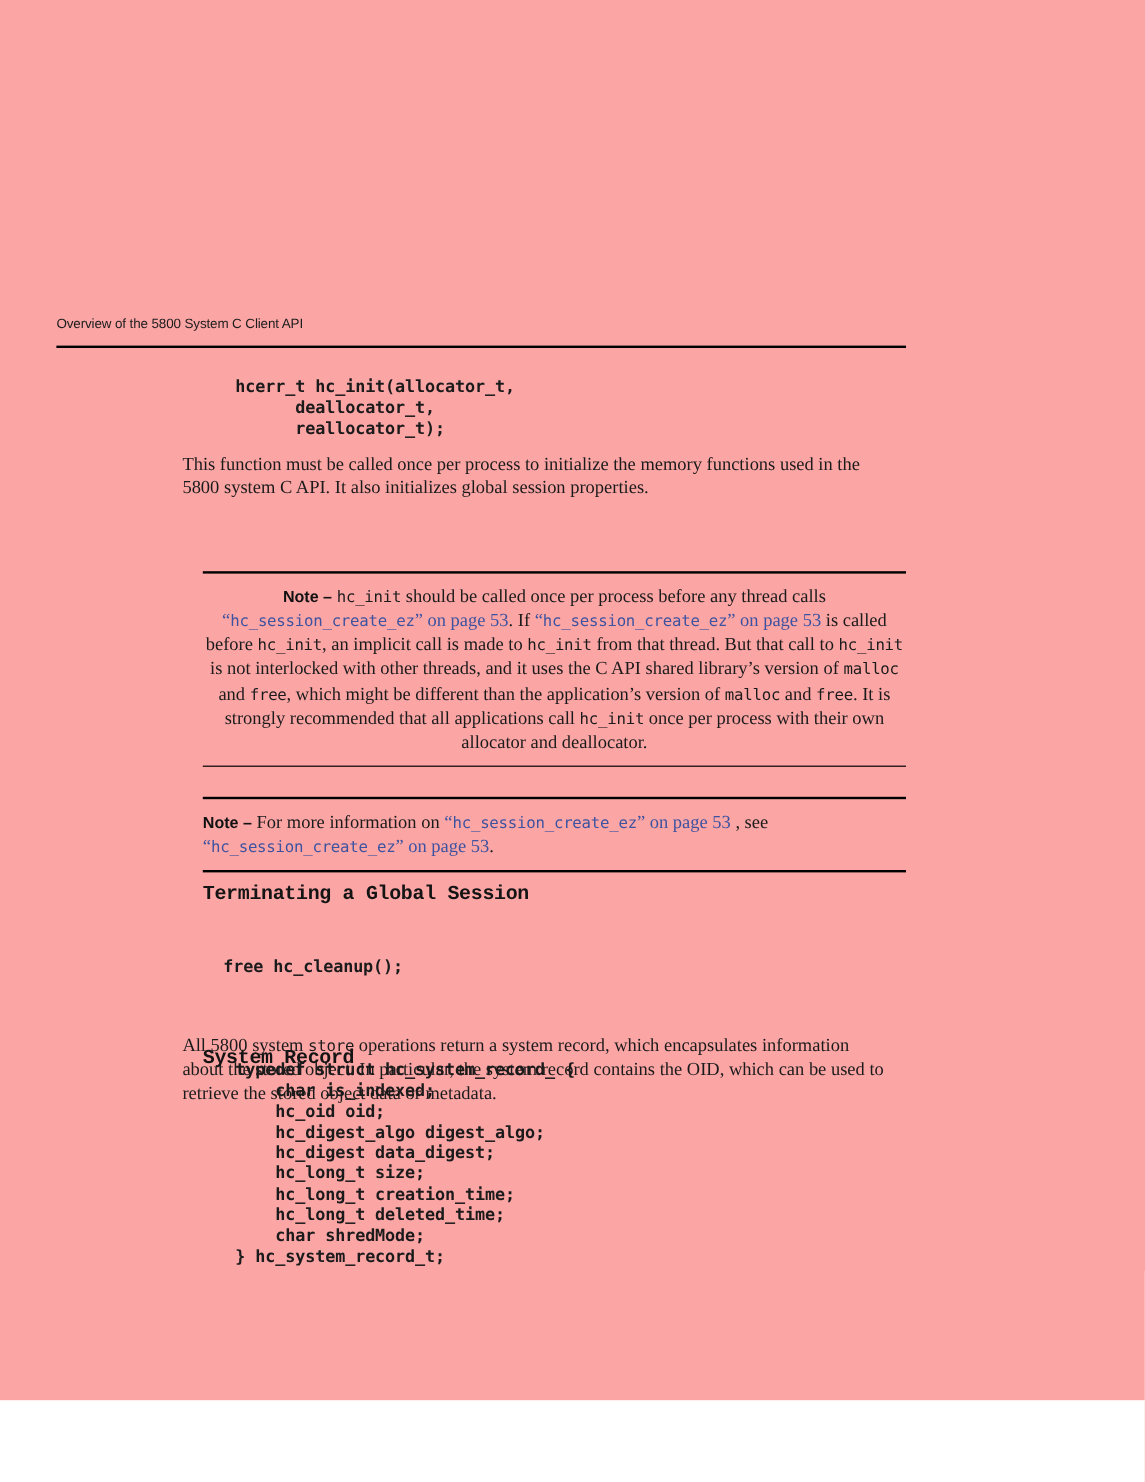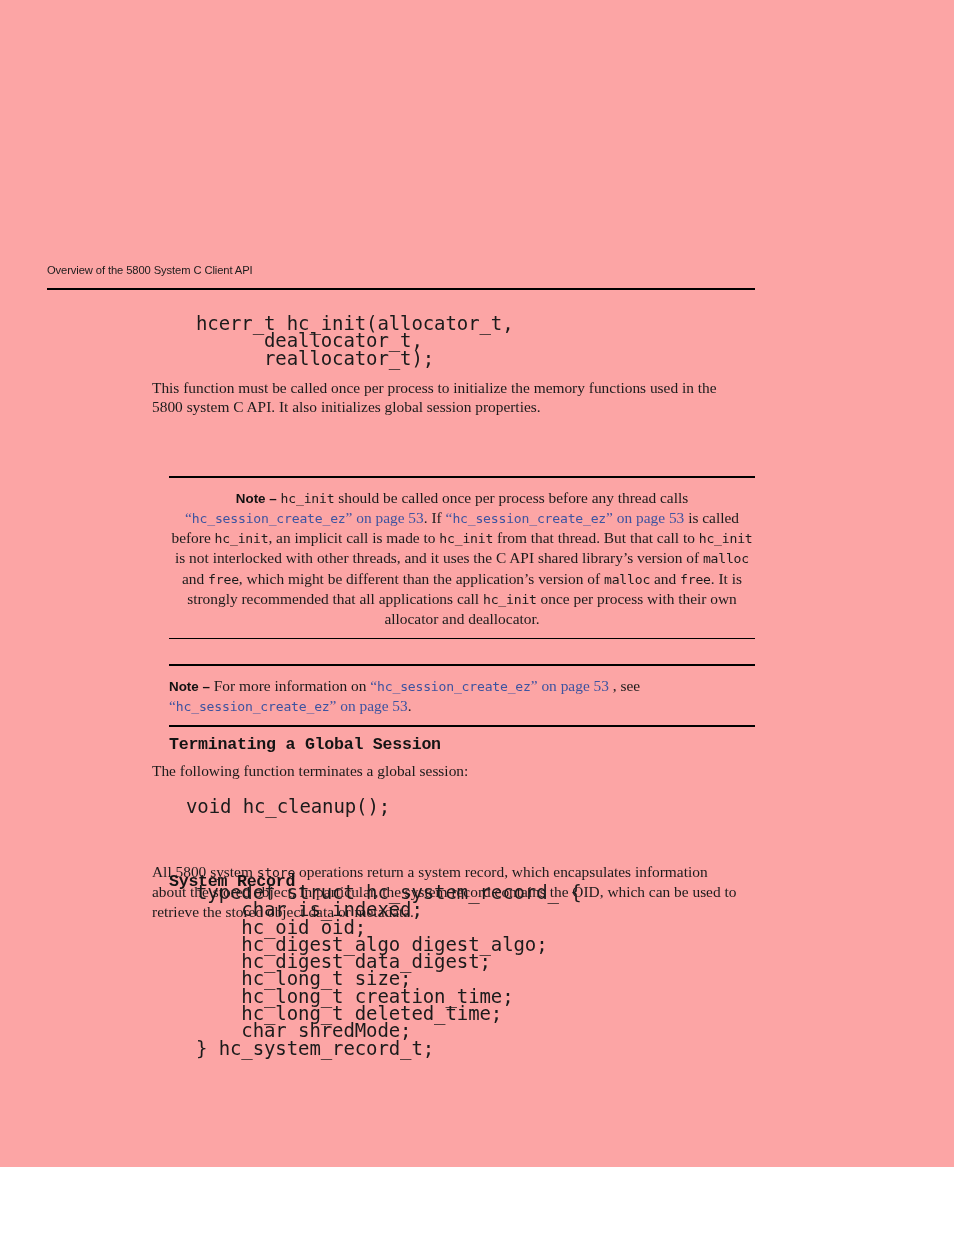--- a/index.html
+++ b/index.html
@@ -50,27 +50,28 @@
   code, .mono {
     font-family: "DejaVu Sans Mono", monospace;
     font-size: 13.1px;
     color: #1b1b1b;
     letter-spacing: -0.2px;
   }
 
   
   pre.code {
     font-family: "DejaVu Sans Mono", monospace;
-    font-size: 19px;
+    font-size: 14px;
     line-height: 17.3px;
     color: #1b1b1b;
     margin: 0;
     padding: 0;
     white-space: pre;
     letter-spacing: -0.1px;
+    font-weight: bold;
   }
   .code-block-1 { position: absolute; left: 196px; top: 315px; }
   .code-block-2 { position: absolute; left: 186px; top: 798px; }
   .code-block-3 { position: absolute; left: 196px; top: 884px; }
 
   
   .note {
     position: absolute;
     left: 169px;
     width: 586px;
@@ -178,25 +179,22 @@
   </div>
 
   <div class="note note-2">
     <div class="note-rule"></div>
     <div class="note-body"><span class="note-label">Note –</span><span> For more information on </span><a class="xref" href="#"><span>“</span><code class="mono">hc_session_create_ez</code><span>” on page 53</span></a><span> , see </span><a class="xref" href="#"><span>“</span><code class="mono">hc_session_create_ez</code><span>” on page 53</span></a><span>.</span></div>
     <div class="note-rule"></div>
   </div>
 
   <h2 class="section-heading heading-1">Terminating a Global Session</h2>
 
-  <div class="body-block after-h1">
-    <p class="para">The following function terminates a global session:</p>
-  </div>
-
-  <pre class="code code-block-2">void hc_cleanup();</pre>
+
+  <pre class="code code-block-2">free hc_cleanup();</pre>
 
   <h2 class="section-heading heading-2">System Record</h2>
 
   <div class="body-block after-h2">
     <p class="para"><span>All 5800 system </span><code class="mono">store</code><span> operations return a system record, which encapsulates information about the stored object. In particular, the system record contains the OID, which can be used to retrieve the stored object data or metadata.</span></p>
   </div>
 
   <pre class="code code-block-3">typedef struct hc_system_record_ {
     char is_indexed;
     hc_oid oid;

